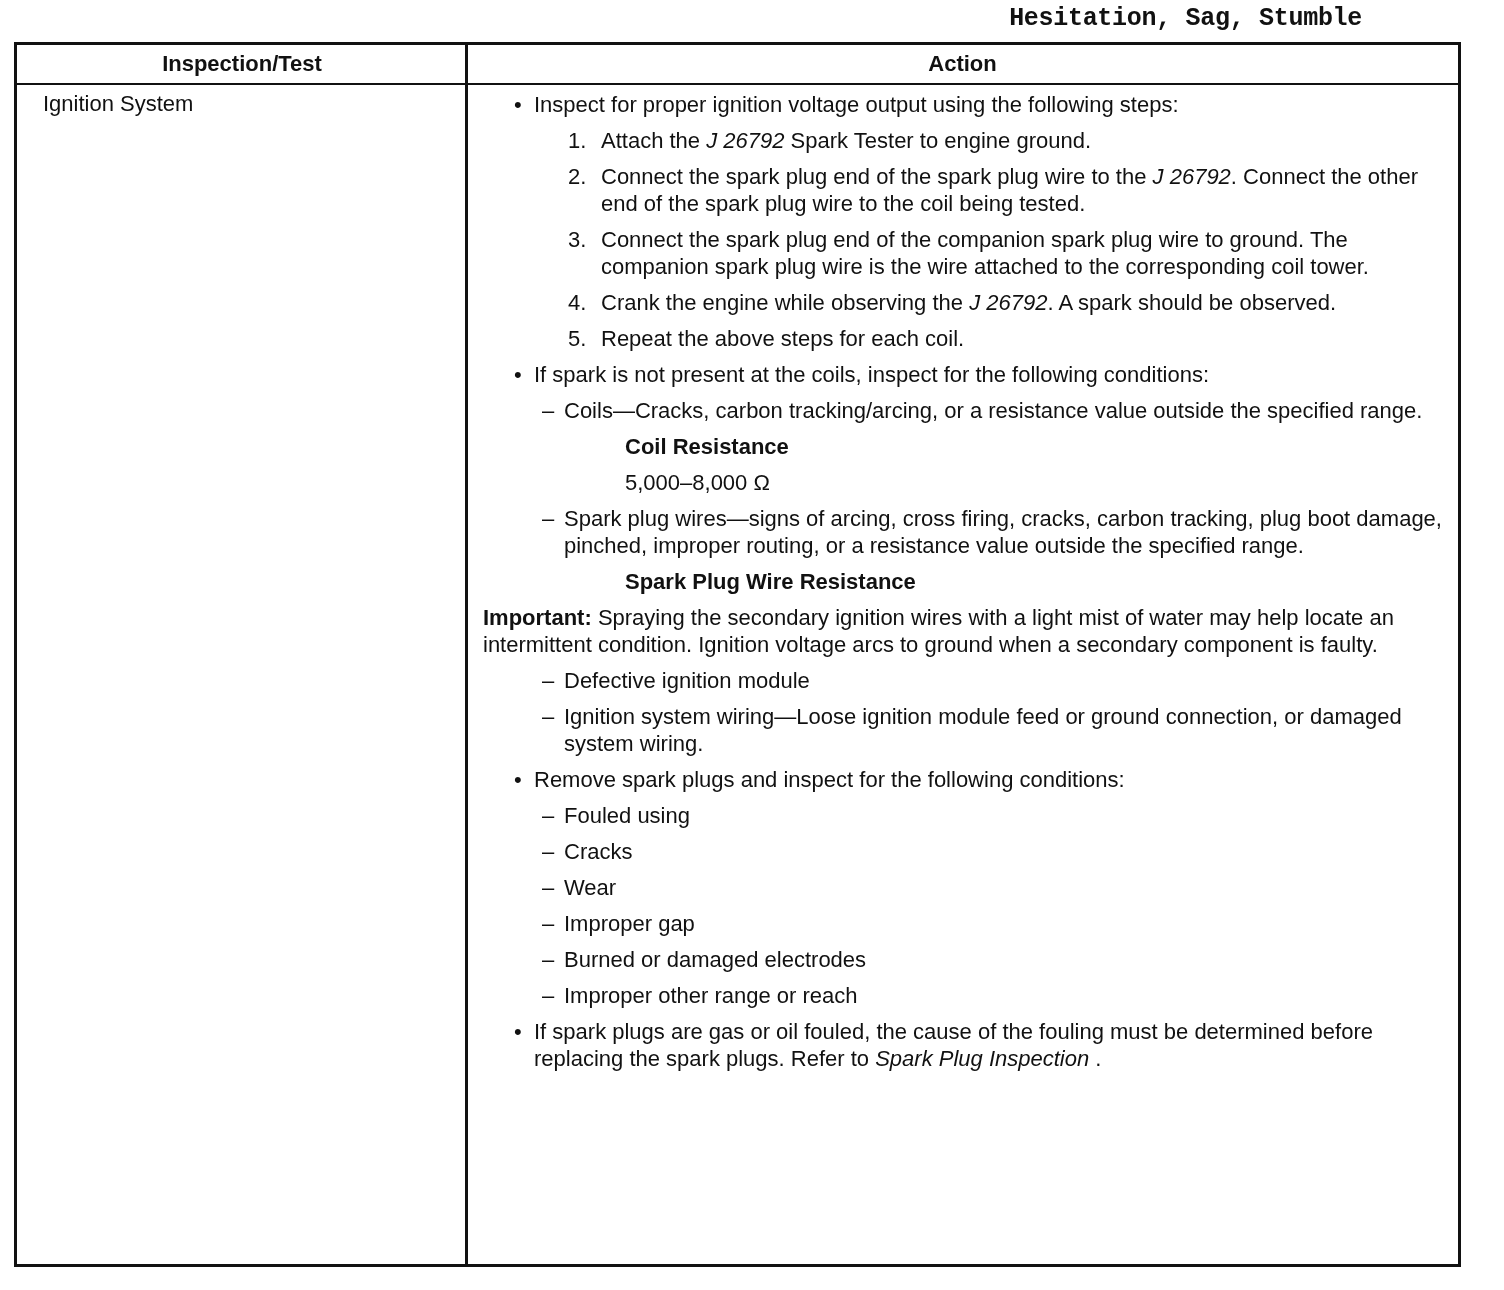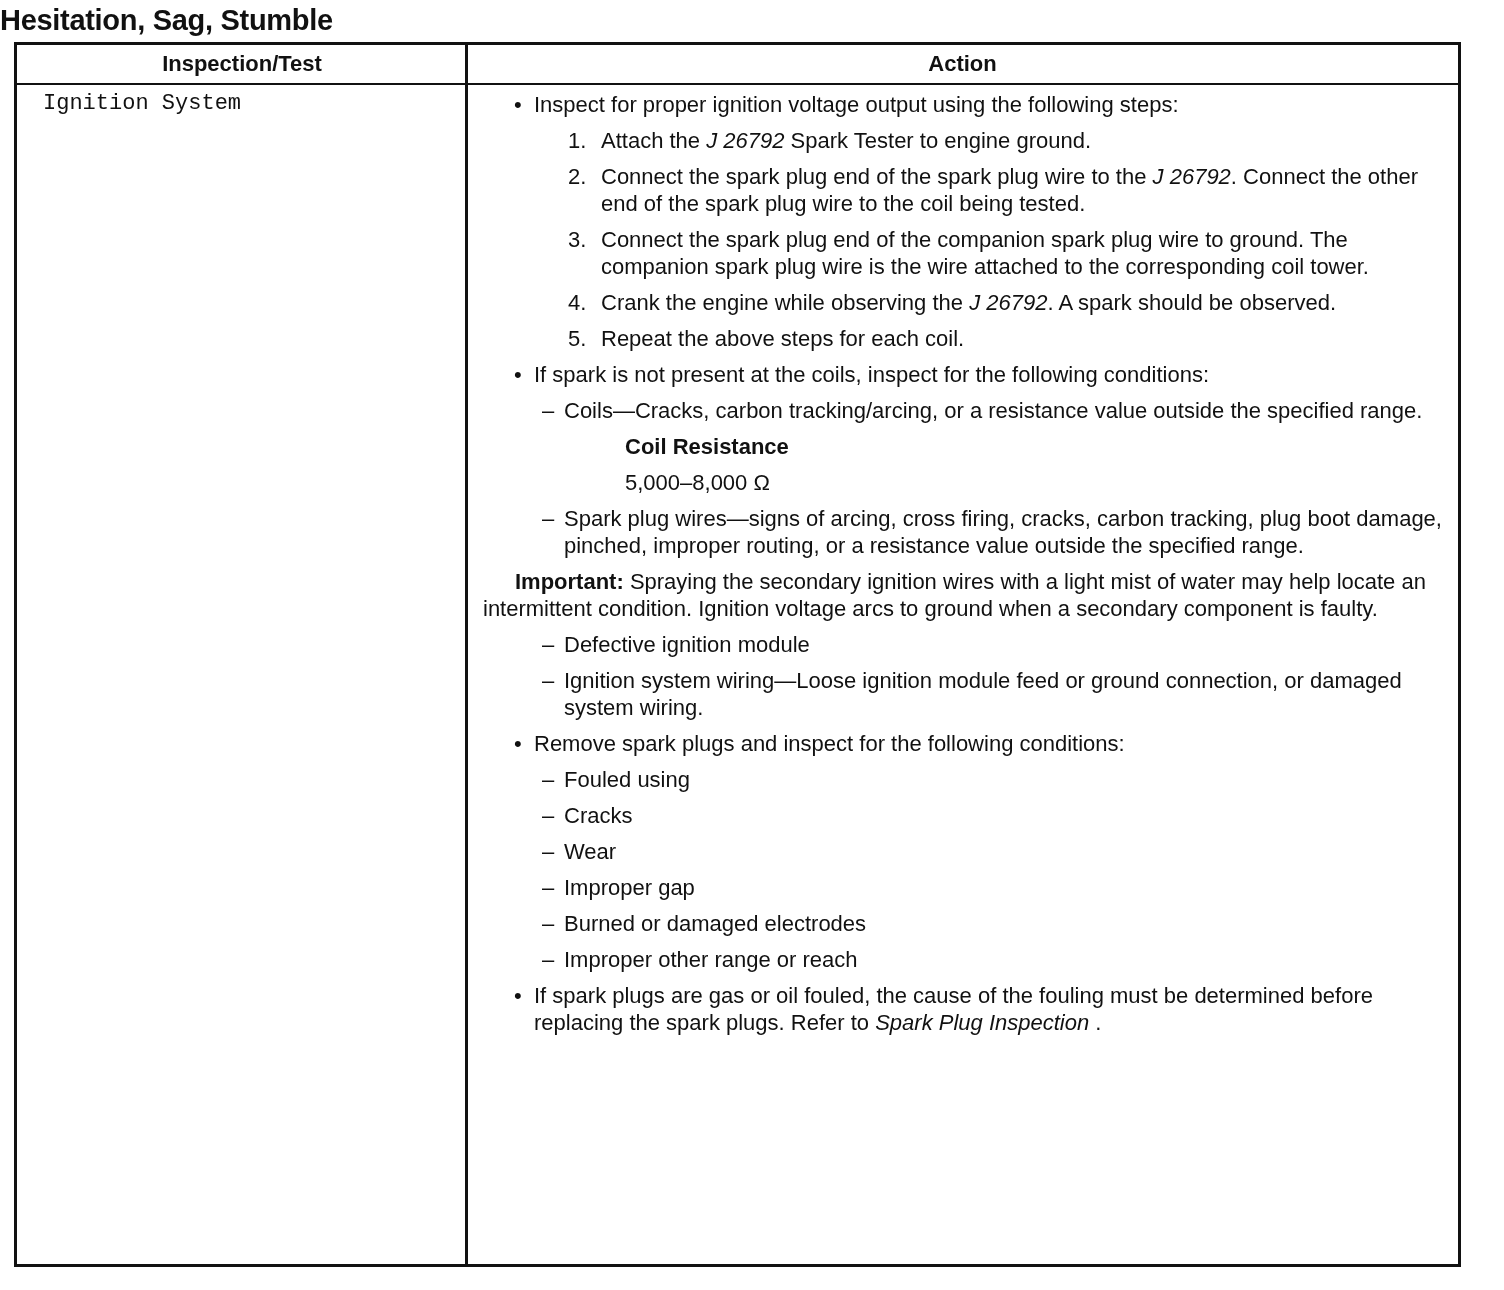--- a/index.html
+++ b/index.html
@@ -2,58 +2,58 @@
 <html><head>
 <meta charset="utf-8">
 <style>
   html, body { margin: 0; padding: 0; background: #ffffff; }
   body {
     width: 1504px; height: 1290px; position: relative; overflow: hidden;
     font-family: "Liberation Sans", "DejaVu Sans", sans-serif;
     color: #111111;
   }
   .title {
-    position: absolute; left: 0; top: 4px; width: 1362px; text-align: left;
-    font-weight: bold; font-size: 29px; letter-spacing: -0.3px;
+    position: absolute; left: 0; top: 4px; width: 1362px; text-align: right;
+    font-weight: bold; font-size: 25px; letter-spacing: -0.3px; font-family: Liberation Mono, monospace;
   }
   .tbl {
     position: absolute; left: 14px; top: 42px; width: 1447px; height: 1225px;
     border: 3px solid #111; box-sizing: border-box;
   }
   .hdr-row {
     position: absolute; left: 0; top: 0; right: 0; height: 38px;
     border-bottom: 2px solid #111;
   }
   .hdr-cell {
     position: absolute; top: 0; height: 38px; line-height: 38px;
     text-align: center; font-weight: bold; font-size: 22px;
   }
   .hdr-left { left: 0; width: 450px; }
   .hdr-right { left: 450px; right: 0; }
   .vdivider {
     position: absolute; left: 448px; top: 0; bottom: 0; width: 3px; background: #111;
   }
   .left-cell {
-    position: absolute; left: 26px; top: 46px; font-size: 22px; font-family: Liberation Mono, monospace;
+    position: absolute; left: 26px; top: 46px; font-size: 22px;
   }
   .action {
     position: absolute; left: 465px; top: 46px; width: 975px;
     font-size: 22px; line-height: 27px;
   }
   .blk { position: relative; margin-bottom: 9px; }
   .bullet { padding-left: 52px; }
   .bullet .mk { position: absolute; left: 32px; top: 0; }
   .num { padding-left: 119px; }
   .num .mk { position: absolute; left: 86px; top: 0; }
   .dash { padding-left: 82px; }
   .dash .mk { position: absolute; left: 60px; top: 0; }
   .spec-title { padding-left: 143px; font-weight: bold; }
   .spec-val { padding-left: 143px; }
   .imp { padding-left: 1px; }
-  .imp b { font-weight: bold; margin-left: 32px; }
+  .imp b { font-weight: bold; }
   i { font-style: italic; }
 </style>
 </head>
 <body>
 
 <div class="title">Hesitation, Sag, Stumble</div>
 
 <div class="tbl">
   <div class="hdr-row">
     <div class="hdr-cell hdr-left">Inspection/Test</div>
@@ -99,20 +99,21 @@
       <span class="mk">–</span>
       <span>Coils—Cracks, carbon tracking/arcing, or a resistance value outside the specified range.</span>
     </div>
     <div class="blk spec-title">Coil Resistance</div>
     <div class="blk spec-val">5,000–8,000 Ω</div>
 
     <div class="blk dash">
       <span class="mk">–</span>
       <span>Spark plug wires—signs of arcing, cross firing, cracks, carbon tracking, plug boot damage, pinched, improper routing, or a resistance value outside the specified range.</span>
     </div>
+    <div class="blk spec-title">Spark Plug Wire Resistance</div>
 
     <div class="blk imp">
       <b>Important:</b><span> Spraying the secondary ignition wires with a light mist of water may help locate an intermittent condition. Ignition voltage arcs to ground when a secondary component is faulty.</span>
     </div>
 
     <div class="blk dash">
       <span class="mk">–</span>
       <span>Defective ignition module</span>
     </div>
     <div class="blk dash">

